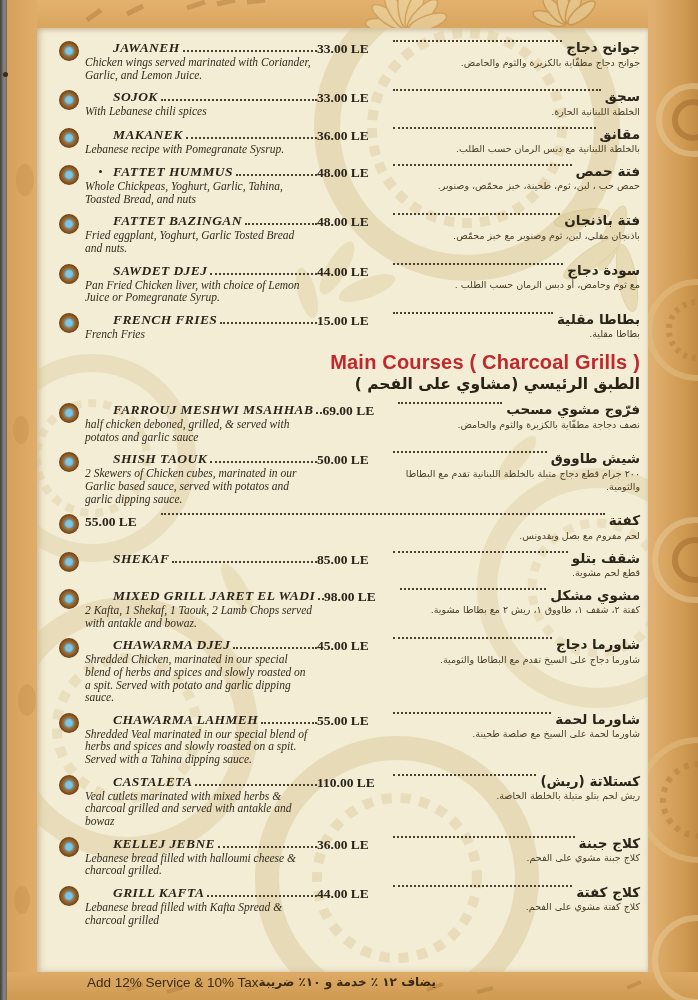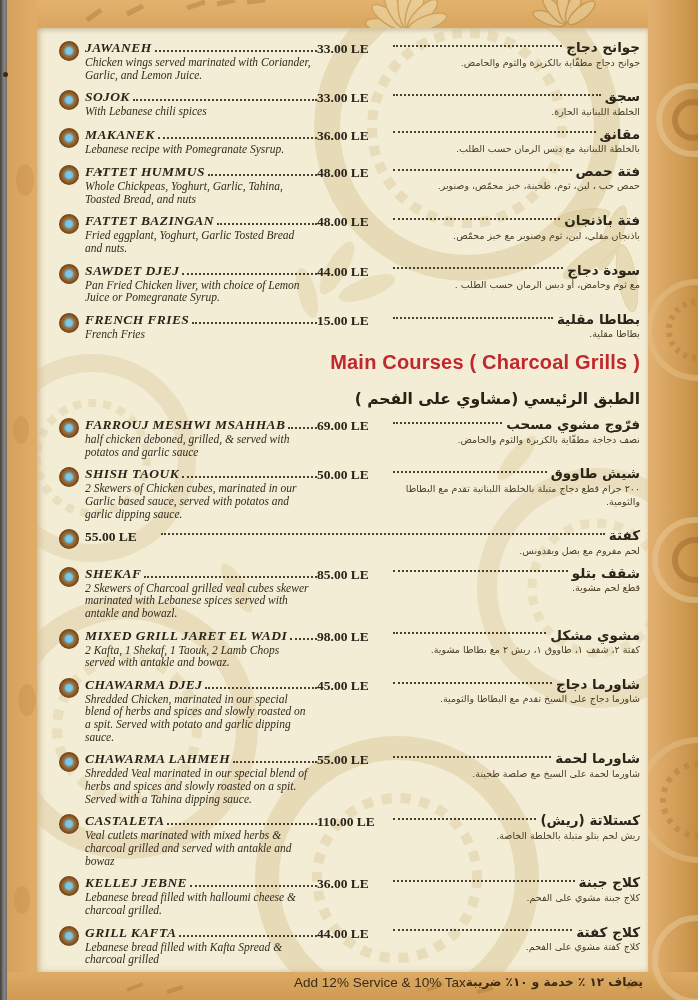--- a/index.html
+++ b/index.html
@@ -32,43 +32,43 @@
   .page-content{position:relative;z-index:1;padding:12px 8px 0 20px;}
   
   .row{display:flex;align-items:flex-start;margin-bottom:8px;}
   .badge{flex:0 0 20px;width:20px;height:20px;margin:1px 6px 0 2px;border-radius:50%;
     background:radial-gradient(circle,#b5803d 0 30%,#7c4d1e 70%);
     border:1.5px dotted #5e3a14;box-sizing:border-box;
     display:flex;align-items:center;justify-content:center;}
   .badge-core{width:10px;height:10px;border-radius:50%;background:#84c5dd;
     box-shadow:inset 0 0 2px #1d4c5e;}
   .en-block{flex:0 0 232px;color:#2b241a;}
-  .name-line{display:flex;}
+  .name-line{display:flex;margin-left:28px;}
   .en-name{font-size:13.5px;letter-spacing:.4px;font-style:italic;font-weight:600;
     white-space:nowrap;padding-right:3px;}
   .leader{flex:1;border-bottom:2px dotted #4a4030;margin-bottom:4px;min-width:6px;}
   .en-desc{font-size:11.5px;font-style:italic;line-height:1.1;color:#332b1e;padding-right:6px;}
   .price{flex:0 0 76px;font-size:13.5px;font-weight:600;
     color:#2b241a;white-space:nowrap;padding-top:1px;}
   .ar-block{flex:1;min-width:0;}
-  .ar-name-line{display:flex;align-items:center;}
+  .ar-name-line{display:flex;align-items:flex-start;}
   .ar-name{font-family:"DejaVu Sans",sans-serif;font-size:13.5px;font-weight:700;
     color:#2b241a;white-space:nowrap;padding-left:4px;direction:rtl;unicode-bidi:isolate;
     line-height:1.15;}
   .ar-desc{font-family:"DejaVu Sans",sans-serif;font-size:9.5px;color:#4a3c24;
     text-align:right;direction:rtl;line-height:1.35;padding-top:1px;}
   
   .section-header{text-align:right;margin:10px 0 9px 0;}
   .section-header .en{font-family:"Liberation Sans",sans-serif;font-size:20px;
     font-weight:700;color:#c1272d;letter-spacing:.2px;}
   .section-header .ar{font-family:"DejaVu Sans",sans-serif;font-size:15.5px;
-    font-weight:700;color:#2a2014;direction:rtl;margin-top:16px;}
+    font-weight:700;color:#2a2014;direction:rtl;margin-top:1px;}
   
   .footer{position:absolute;left:7px;right:0;bottom:0;height:26px;z-index:7;
-    display:flex;justify-content:flex-end;align-items:center;
+    display:flex;justify-content:flex-start;align-items:center;
     padding:0 55px 10px 80px;box-sizing:border-box;}
   .footer .f-en{font-family:"Liberation Sans",sans-serif;font-size:13.5px;
     color:#3d2a12;font-weight:500;}
   .footer .f-ar{font-family:"DejaVu Sans",sans-serif;font-size:12px;color:#3d2a12;
     direction:rtl;font-weight:700;}
 </style>
 </head>
 <body>
 
 <div class="photo-edge"></div>
@@ -379,21 +379,20 @@
 
         <div class="row">
           <span class="badge">
             <span class="badge-core"></span>
           </span>
           <div class="en-block">
             <div class="name-line">
               <span class="en-name">SHEKAF</span>
               <span class="leader"></span>
             </div>
-            <div class="en-desc">2 Skewers of Charcoal grilled veal cubes skewer marinated with Lebanese spices  served with antakle and bowazl.</div>
           </div>
           <div class="price">85.00  LE</div>
           <div class="ar-block">
             <div class="ar-name-line">
               <span class="leader"></span>
               <span class="ar-name">شقف بتلو</span>
             </div>
             <div class="ar-desc">قطع لحم مشوية.</div>
           </div>
         </div>

